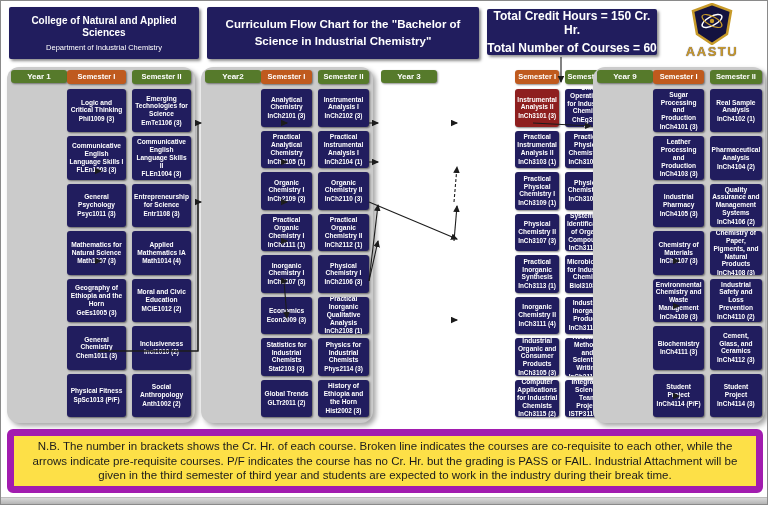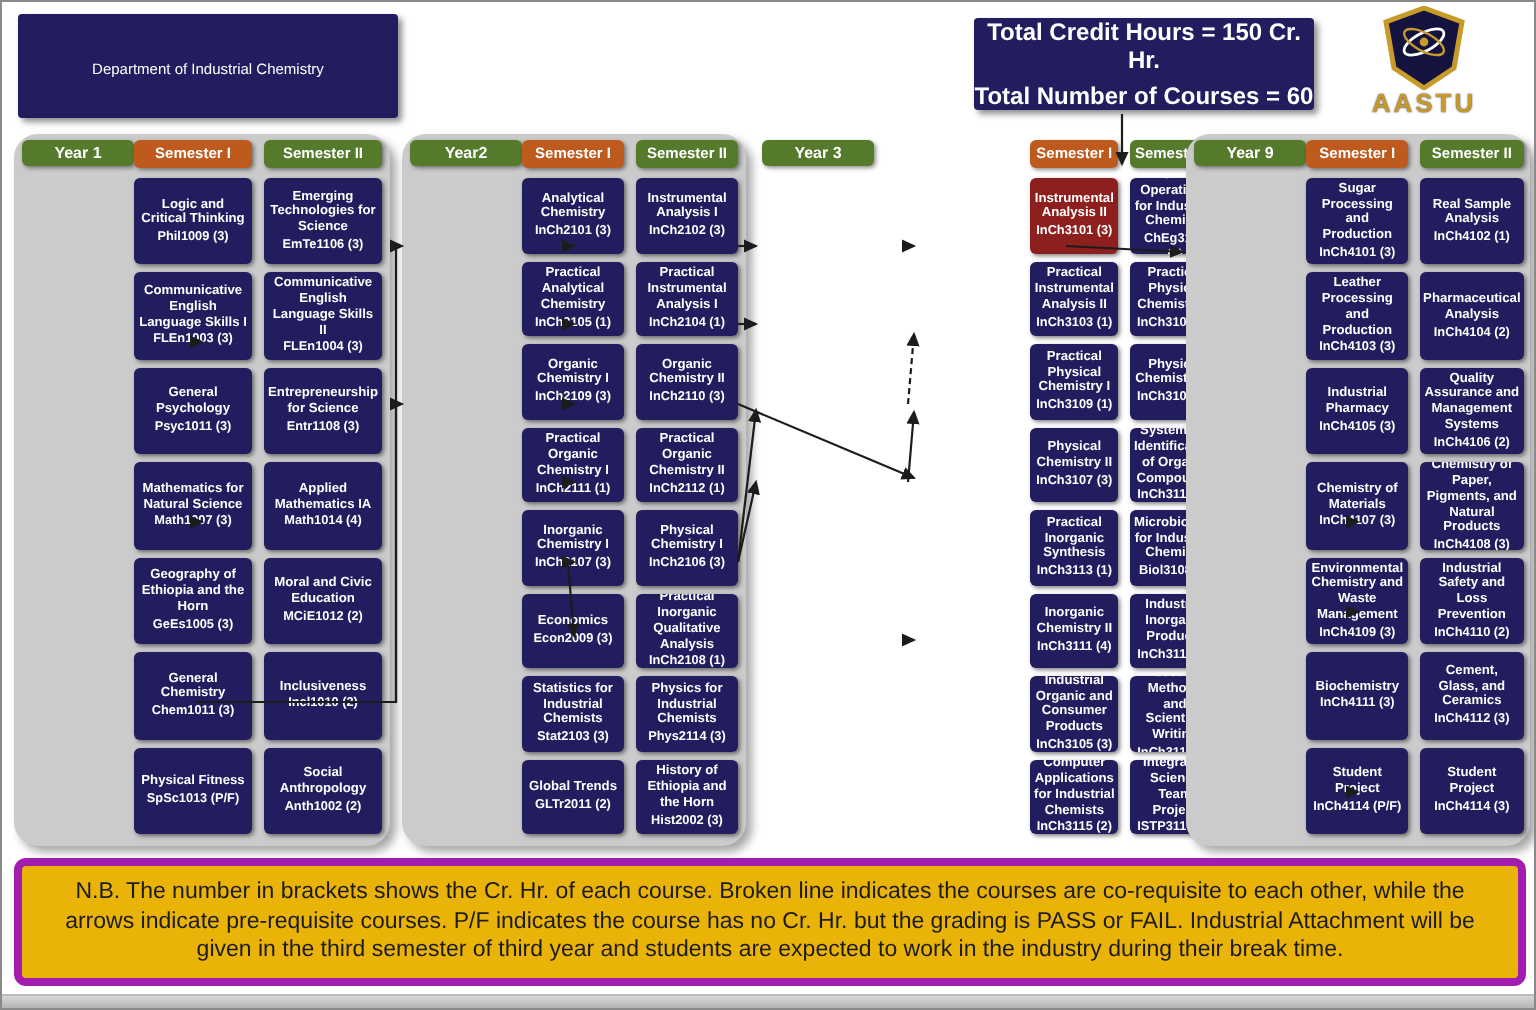--- a/index.html
+++ b/index.html
@@ -56,35 +56,37 @@
   .course.red { background:#8e1f1f; }
 
   .course.vertical { flex:0 0 152px; width:27px; display:block; writing-mode:vertical-rl;
                      text-align:center; padding:4px 2px; }
   .course.vertical .course-title, .course.vertical .course-code { display:inline; font-size:7px; }
 
   
   .arrows { position:absolute; left:0; top:0; width:768px; height:505px; pointer-events:none; z-index:6; }
 
   
-  .note { position:absolute; left:6px; top:428px; width:756px; height:64px; background:#eab308;
-          border:4px solid #a21caf; border-radius:6px; display:flex; align-items:center; justify-content:center;
+  .note { position:absolute; left:6px; top:428px; width:756px; height:64px; background:#fde047;
+          border:7px solid #a21caf; border-radius:6px; display:flex; align-items:center; justify-content:center;
           padding:4px 16px; text-align:center; font-size:11.5px; line-height:1.3; color:#1c1c1c; }
   .bottom-strip { position:absolute; left:0; top:496px; width:768px; height:9px;
                   background:linear-gradient(#d9d9d9,#a8a8a8); border-top:1px solid #bdbdbd; }
 </style>
 </head>
 <body>
 
 <div class="page">
 
   <div class="hdr-box college-box">
+    <div class="college-title">College of Natural and Applied Sciences</div>
     <div class="college-sub">Department of Industrial Chemistry</div>
   </div>
 
+  <div class="hdr-box title-box">Curriculum Flow Chart for the "Bachelor of Science in Industrial Chemistry"</div>
 
   <div class="hdr-box totals-box">
     <div>Total Credit Hours = 150 Cr. Hr.</div>
     <div>Total Number of Courses = 60</div>
   </div>
 
   <div class="logo">
     <svg width="46" height="42" viewBox="0 0 46 42">
       <path d="M23 1 L42 8 L38 31 L23 41 L8 31 L4 8 Z" fill="#14123f" stroke="#c79a2a" stroke-width="2.5"></path>
       <ellipse cx="23" cy="18" rx="11" ry="4.5" fill="none" stroke="#ffffff" stroke-width="1.4" transform="rotate(-28 23 18)"></ellipse>

